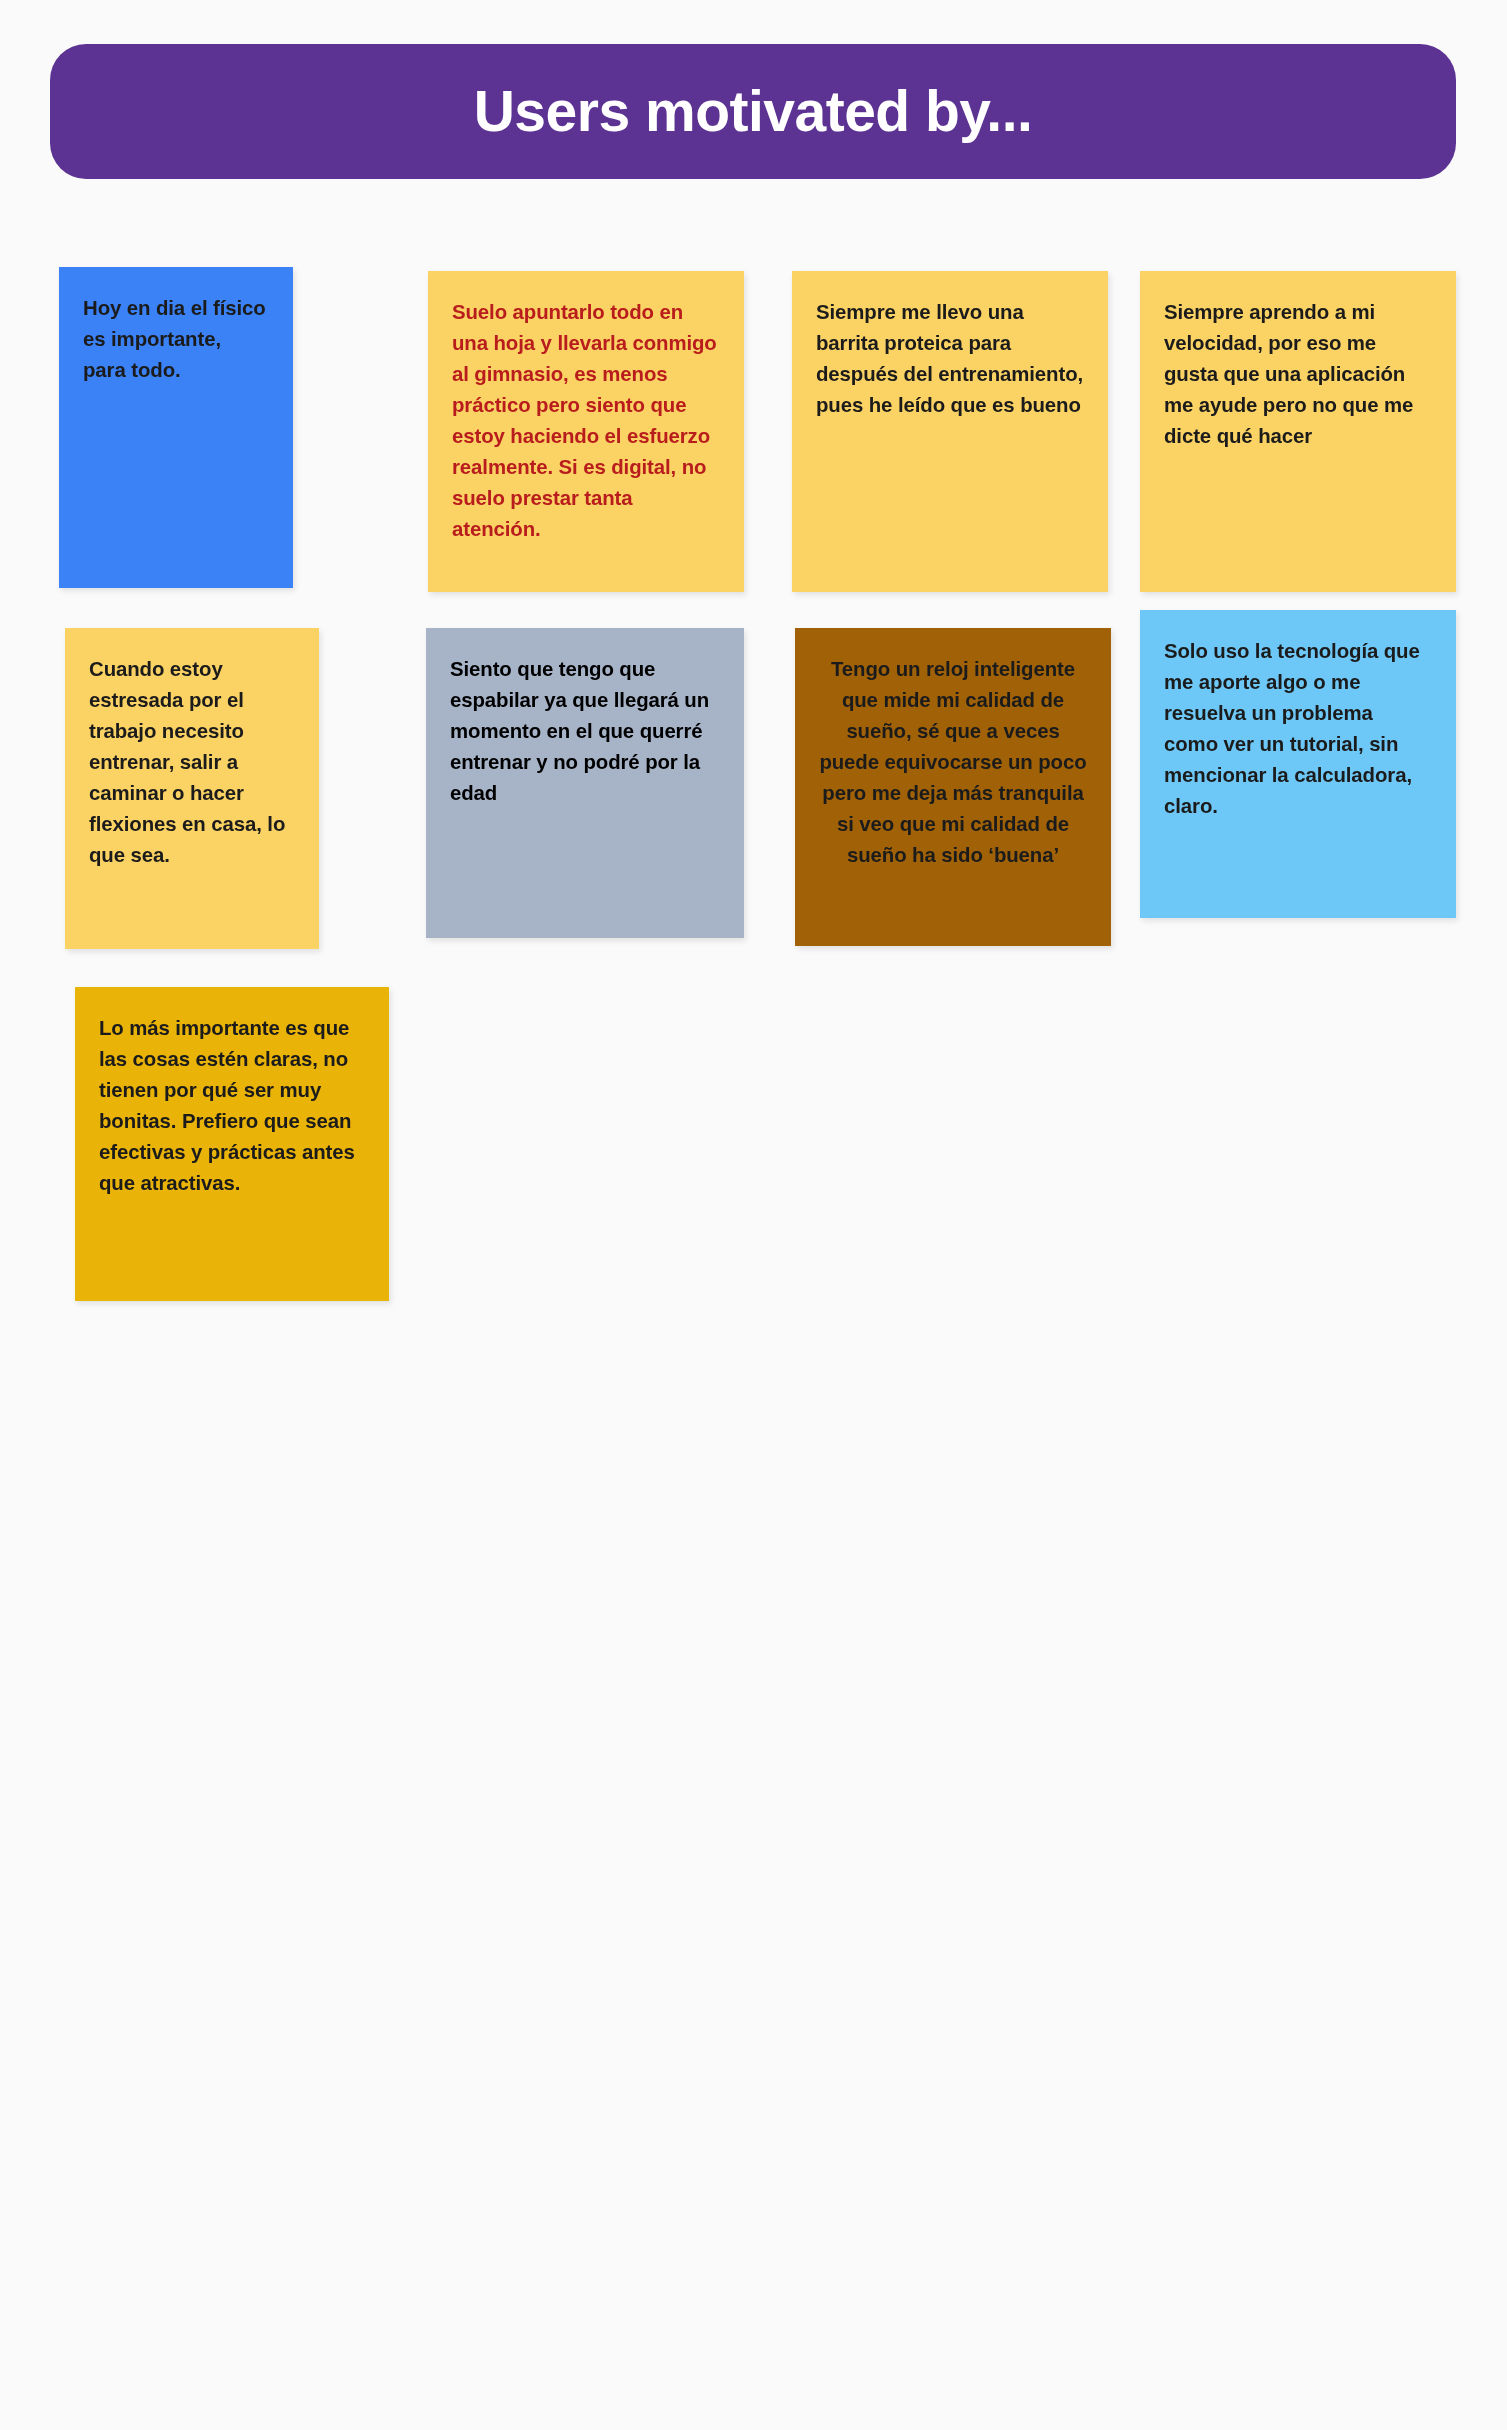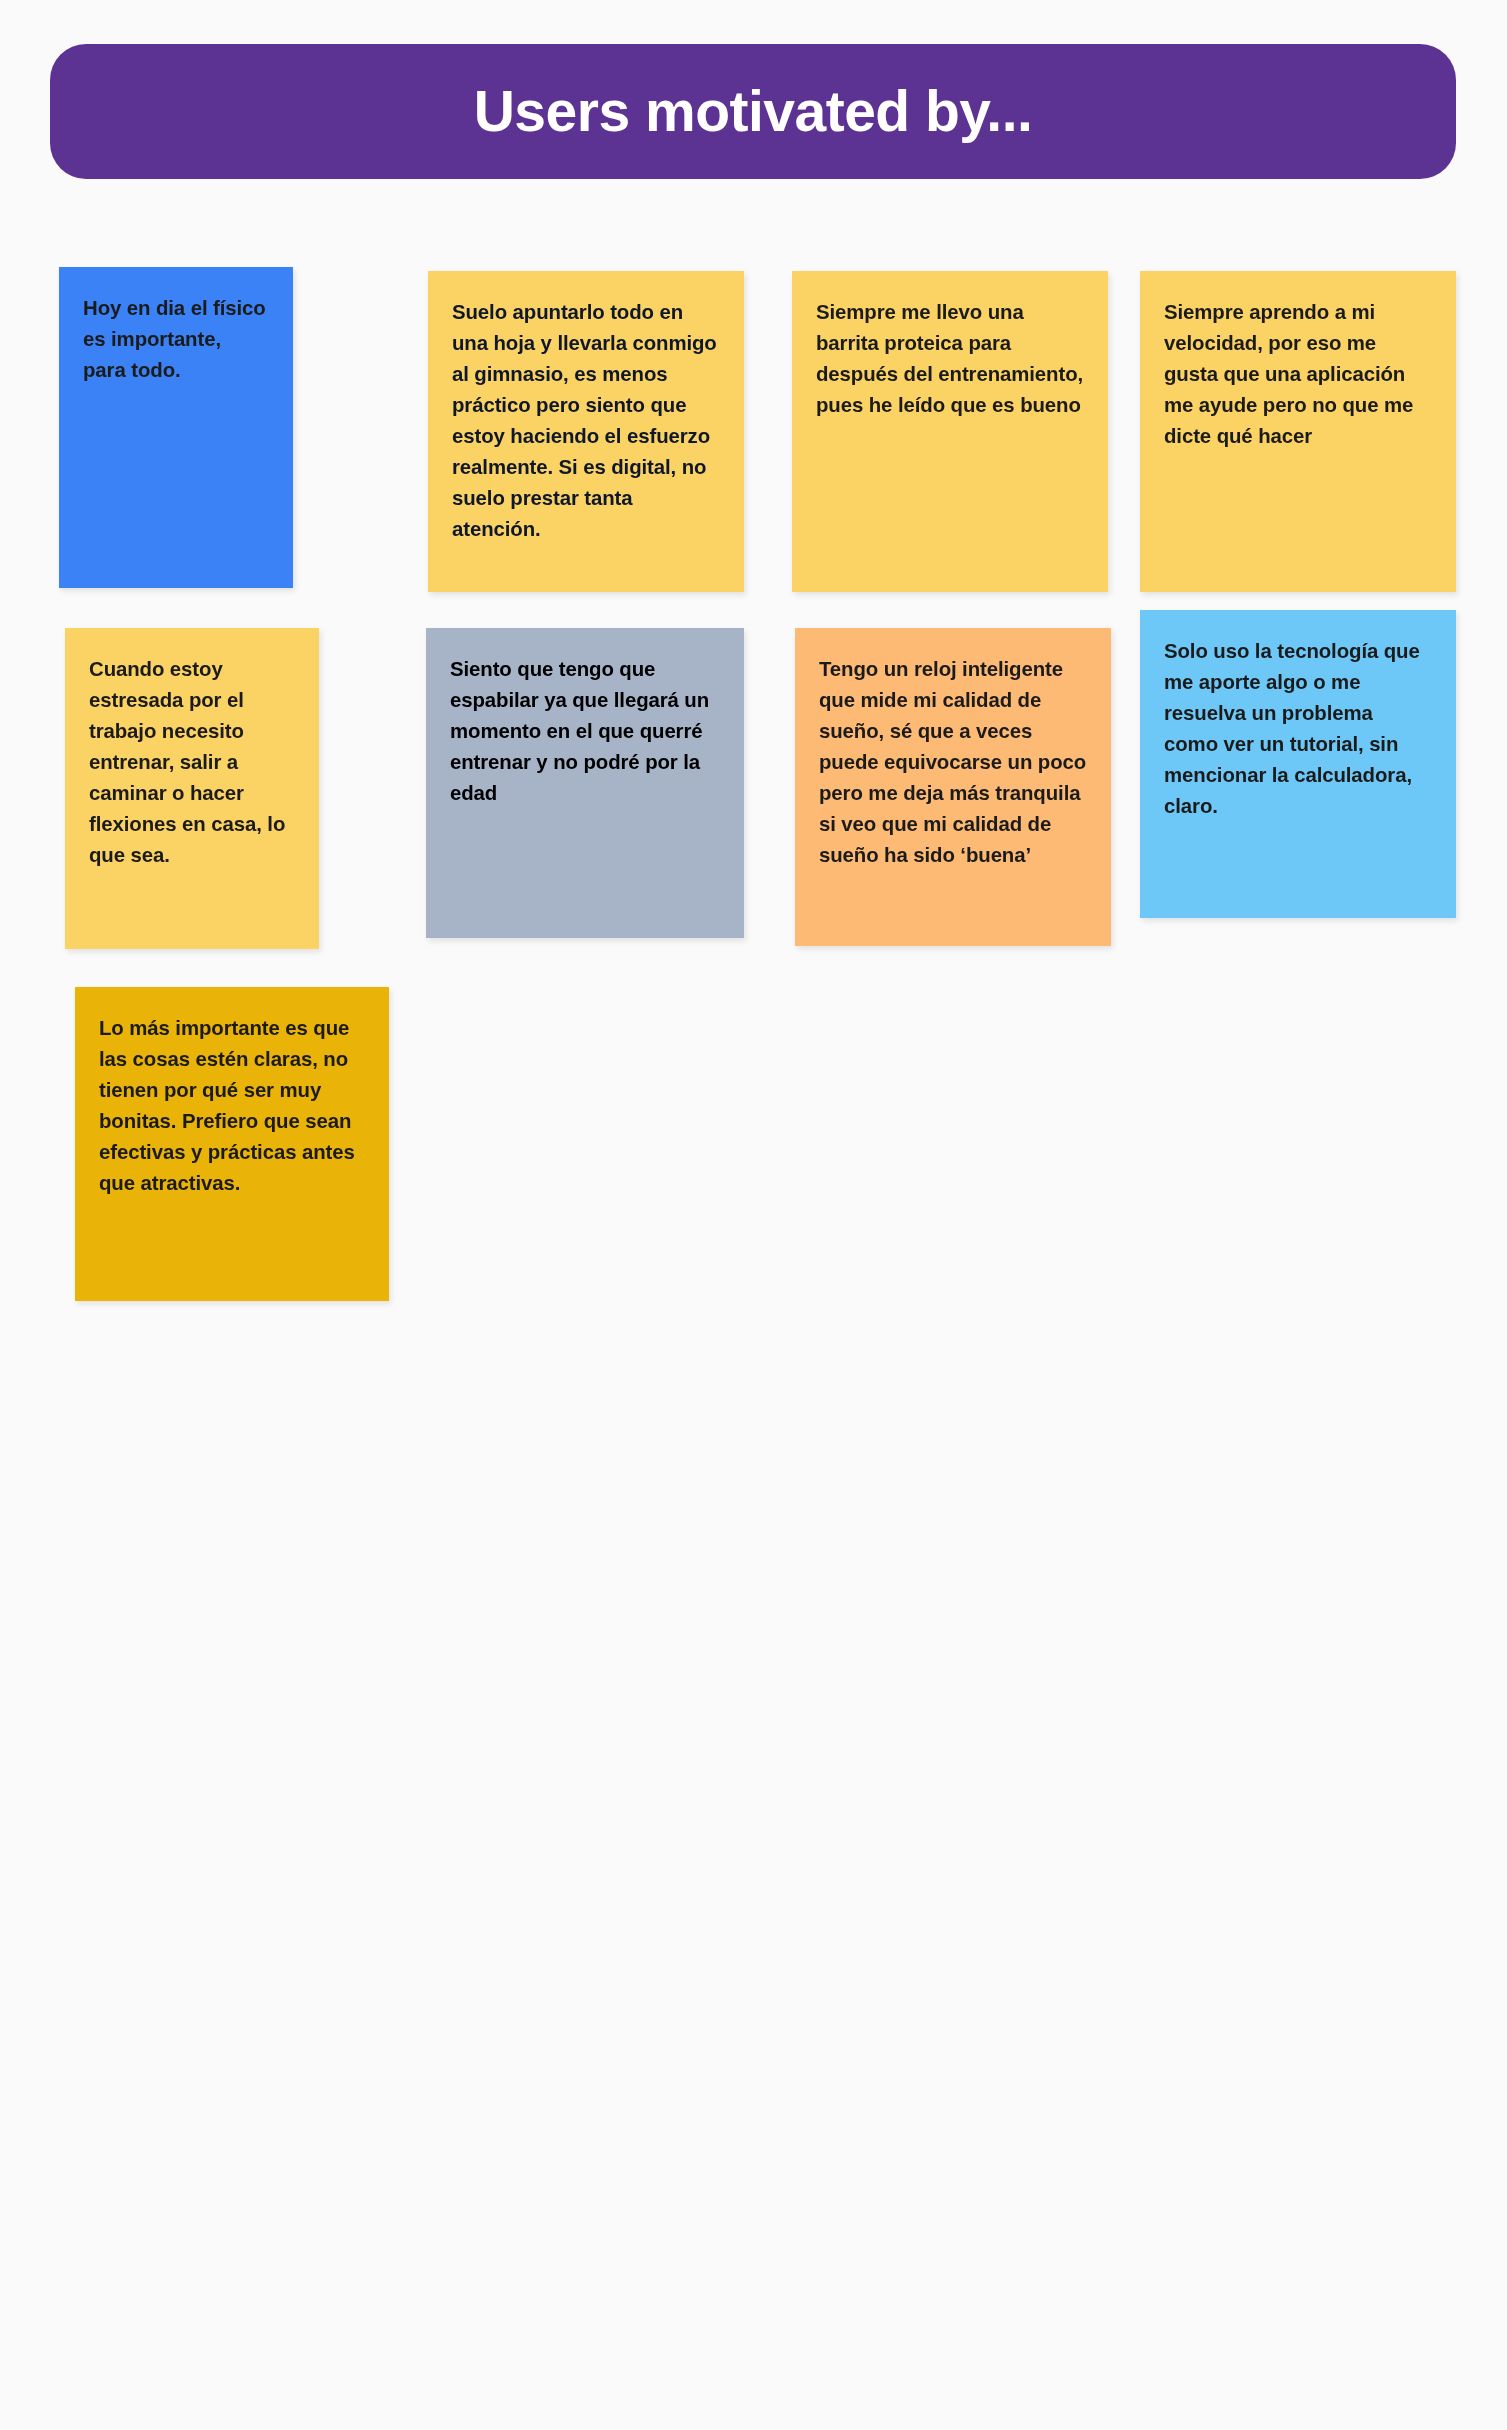--- a/index.html
+++ b/index.html
@@ -70,35 +70,35 @@
 
   <div class="banner" style="background: rgb(92, 50, 147);">
     <div class="banner-title">Users motivated by...</div>
   </div>
 
   <div id="notes-layer">
       <div class="note" style="left: 59px; top: 267px; width: 234px; height: 321px; background: #3b82f6;">
         <div class="note-text" style="color: rgb(27, 27, 27);">Hoy en dia el físico es importante, para todo.</div>
       </div>
       <div class="note" style="left: 428px; top: 271px; width: 316px; height: 321px; background: rgb(251, 210, 100);">
-        <div class="note-text" style="color: #0f172a;">Suelo apuntarlo todo en una hoja y llevarla conmigo al gimnasio, es menos práctico pero siento que estoy haciendo el esfuerzo realmente. Si es digital, no suelo prestar tanta atención.</div>
+        <div class="note-text" style="color: #b91c1c;">Suelo apuntarlo todo en una hoja y llevarla conmigo al gimnasio, es menos práctico pero siento que estoy haciendo el esfuerzo realmente. Si es digital, no suelo prestar tanta atención.</div>
       </div>
       <div class="note" style="left: 792px; top: 271px; width: 316px; height: 321px; background: rgb(251, 210, 100);">
         <div class="note-text" style="color: rgb(27, 27, 27);">Siempre me llevo una barrita proteica para después del entrenamiento, pues he leído que es bueno</div>
       </div>
       <div class="note" style="left: 1140px; top: 271px; width: 316px; height: 321px; background: rgb(251, 210, 100);">
         <div class="note-text" style="color: rgb(27, 27, 27);">Siempre aprendo a mi velocidad, por eso me gusta que una aplicación me ayude pero no que me dicte qué hacer</div>
       </div>
       <div class="note" style="left: 65px; top: 628px; width: 254px; height: 321px; background: rgb(251, 210, 100);">
         <div class="note-text" style="color: rgb(27, 27, 27);">Cuando estoy estresada por el trabajo necesito entrenar, salir a caminar o hacer flexiones en casa, lo que sea.</div>
       </div>
       <div class="note" style="left: 426px; top: 628px; width: 318px; height: 310px; background: rgb(167, 180, 200);">
         <div class="note-text" style="color: #000000;">Siento que tengo que espabilar ya que llegará un momento en el que querré entrenar y no podré por la edad</div>
       </div>
-      <div class="note" style="left: 795px; top: 628px; width: 316px; height: 318px; background: #fdba74;">
+      <div class="note" style="left: 795px; top: 628px; width: 316px; height: 318px; background: #a16207; text-align: center;">
         <div class="note-text" style="color: rgb(27, 27, 27);">Tengo un reloj inteligente que mide mi calidad de sueño, sé que a veces puede equivocarse un poco pero me deja más tranquila si veo que mi calidad de sueño ha sido ‘buena’</div>
       </div>
       <div class="note" style="left: 1140px; top: 610px; width: 316px; height: 308px; background: rgb(110, 200, 247);">
         <div class="note-text" style="color: rgb(27, 27, 27);">Solo uso la tecnología que me aporte algo o me resuelva un problema como ver un tutorial, sin mencionar la calculadora, claro.</div>
       </div>
       <div class="note" style="left: 75px; top: 987px; width: 314px; height: 314px; background: #eab308;">
         <div class="note-text" style="color: rgb(27, 27, 27);">Lo más importante es que las cosas estén claras, no tienen por qué ser muy bonitas. Prefiero que sean efectivas y prácticas antes que atractivas.</div>
       </div>
     </div>
 

